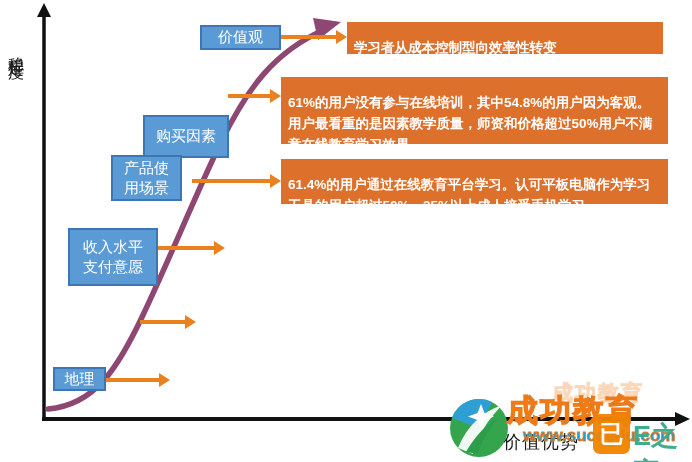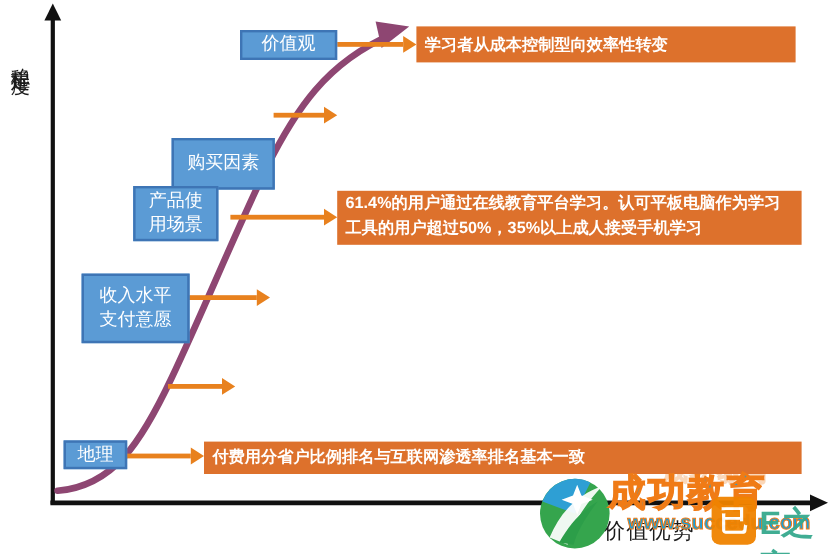--- a/index.html
+++ b/index.html
@@ -19,22 +19,22 @@
   }
   .bluebox{
     position:absolute;background:#5B9BD5;border:2px solid #3E75B5;
     color:#fff;display:flex;align-items:center;justify-content:center;
     text-align:center;font-size:15px;line-height:1.35;box-sizing:border-box;
     z-index:4;
   }
   .orangebox{
     position:absolute;background:#DD712C;color:#fff;
     font-size:13.5px;font-weight:bold;line-height:1.55;
-    padding:3px 7px;box-sizing:border-box;z-index:4;
-    display:flex;align-items:flex-end;
+    padding:16px 7px;box-sizing:border-box;z-index:4;
+    display:flex;align-items:flex-start;
   }
   .harrow{
     position:absolute;height:14px;display:flex;align-items:center;z-index:3;
   }
   .harrow .bar{height:4px;background:#E8811E;flex:1;}
   .harrow .head{
     width:0;height:0;border-top:7px solid transparent;
     border-bottom:7px solid transparent;border-left:11px solid #E8811E;
   }
   .logo-text{
@@ -121,25 +121,25 @@
       <span class="head"></span>
     </div>
   <div class="harrow" style="left:105px;top:373px;width:65px;">
       <span class="bar"></span>
       <span class="head"></span>
     </div>
 
   <div class="orangebox" style="left:347px;top:22px;width:316px;height:30px;">
     <span>学习者从成本控制型向效率性转变</span>
   </div>
+  <div class="orangebox" style="left:281px;top:77px;width:387px;height:67px;">
+    <span>61%的用户没有参与在线培训，其中54.8%的用户因为客观。用户最看重的是因素教学质量，师资和价格超过50%用户不满意在线教育学习效果。</span>
+  </div>
   <div class="orangebox" style="left:281px;top:159px;width:387px;height:45px;">
     <span>61.4%的用户通过在线教育平台学习。认可平板电脑作为学习工具的用户超过50%，35%以上成人接受手机学习</span>
-  </div>
-  <div class="orangebox" style="left:170px;top:368px;width:498px;height:27px;">
-    <span>付费用分省户比例排名与互联网渗透率排名基本一致</span>
   </div>
 
   <div class="ghost">成功教育</div>
 
   <svg class="logo-badge" width="64" height="68" viewBox="0 0 64 68">
     <circle cx="31" cy="34" r="29" fill="#35A54D"></circle>
     <path d="M4 24 A29 29 0 0 1 44 8 L31 34 Z" fill="#2E9FD4"></path>
     <path d="M10 54 C19 32 34 18 54 11 C40 26 29 42 25 60 Z" fill="#ffffff" opacity="0.92"></path>
     <path d="M18 58 C26 44 36 32 50 24 C41 36 33 48 30 60 Z" fill="#2C9E49"></path>
     <polygon points="33,10 36.5,19 46,22.5 36.5,26 33,35 29.5,26 20,22.5 29.5,19" fill="#ffffff"></polygon>

